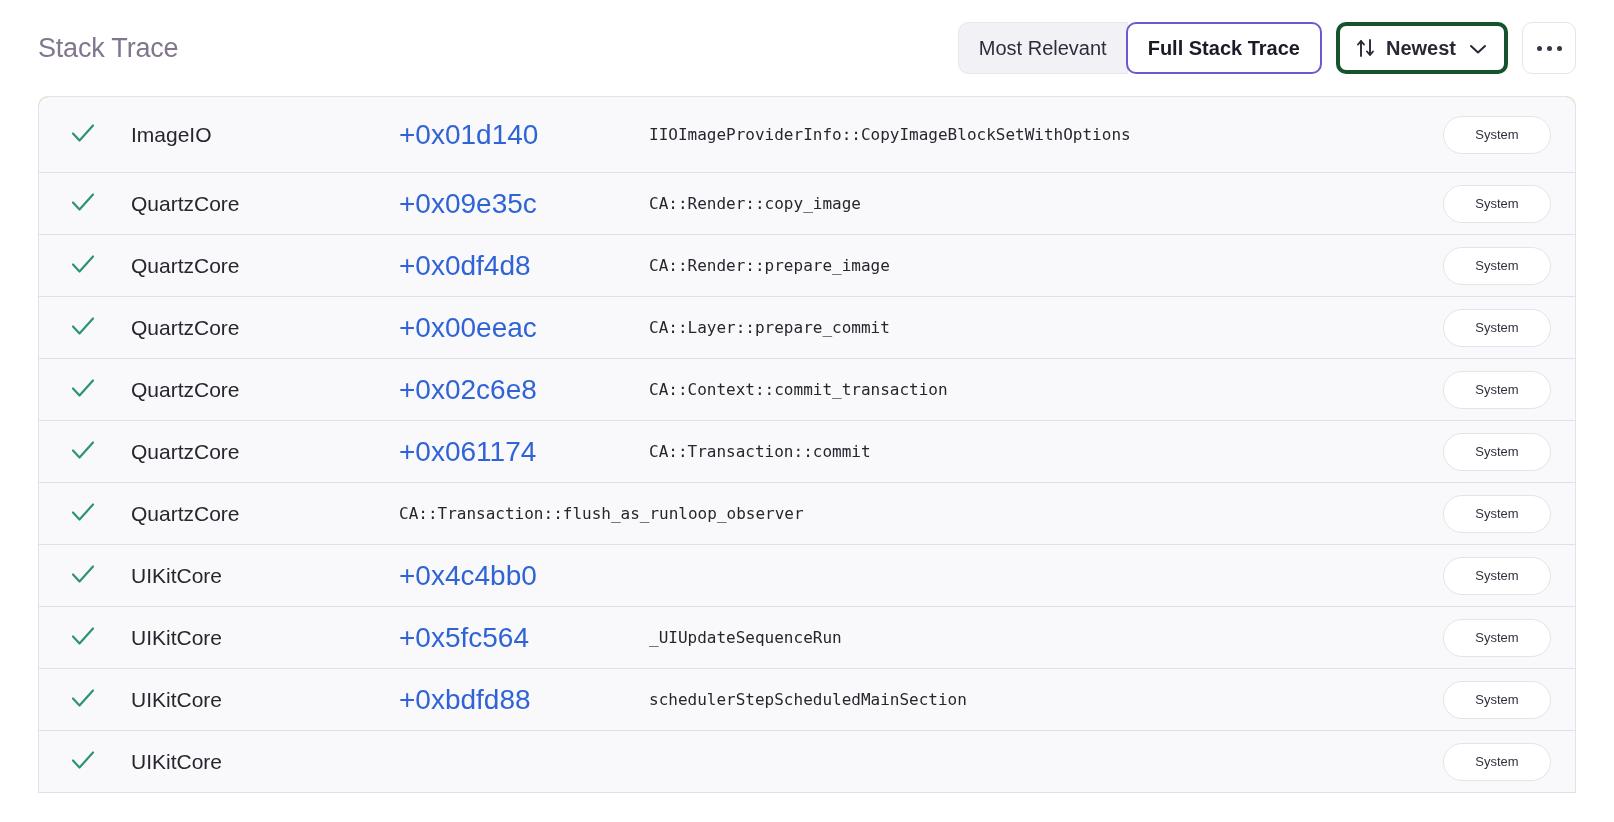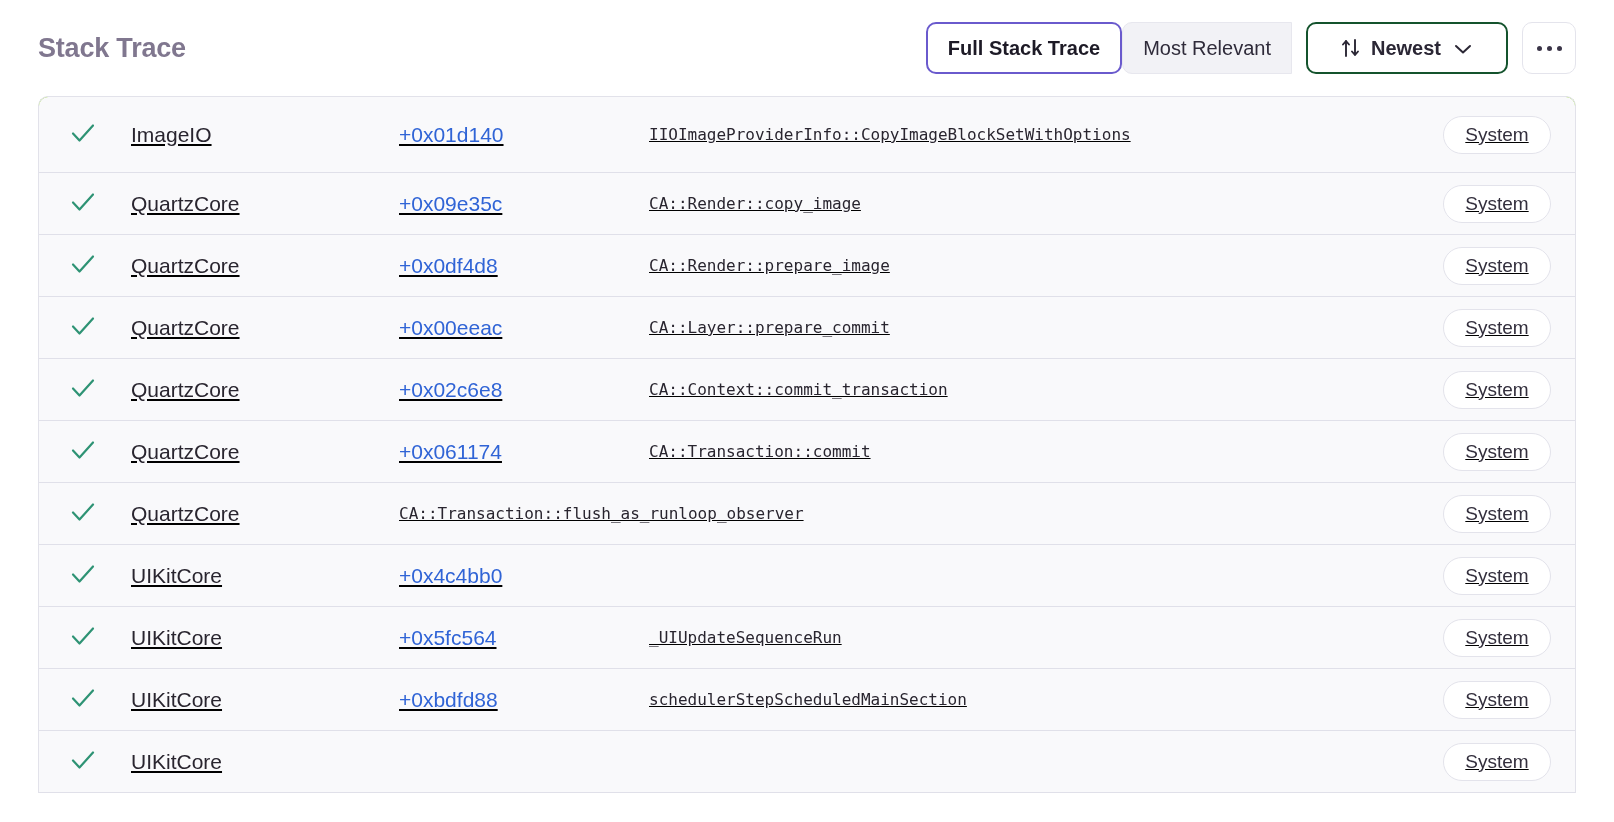--- a/index.html
+++ b/index.html
@@ -25,21 +25,21 @@
 
   
   .panel-header {
     height: 96px;
     display: flex;
     align-items: center;
     justify-content: space-between;
   }
   .panel-title {
     font-size: 27px;
-    font-weight: bold;
+    font-weight: normal;
     color: #80778f;
     letter-spacing: -0.2px;
   }
 
   .header-actions {
     display: flex;
     align-items: center;
     gap: 14px;
   }
 
@@ -77,23 +77,23 @@
     z-index: 2;
   }
 
   
   .sort-btn {
     height: 52px;
     box-sizing: border-box;
     display: flex;
     align-items: center;
     gap: 10px;
-    padding: 0 33px;
-    background: #ffffff;
-    border: 2px solid #14532d;
+    padding: 0 16px;
+    background: #ffffff;
+    border: 4px solid #14532d;
     border-radius: 10px;
     font-size: 20px;
     font-weight: bold;
     color: #2b2735;
     cursor: pointer;
     white-space: nowrap;
   }
   .sort-icon {
     display: inline-flex;
     align-items: center;
@@ -128,21 +128,20 @@
     display: block;
   }
 
   
   .trace-table {
     border: 1px solid #e2e2ea;
     border-bottom: none;
     border-radius: 10px 10px 0 0;
     overflow: hidden;
     background: #84cc16;
-    text-decoration: underline;
   }
   .trace-row {
     display: flex;
     align-items: center;
     background: #f9f9fb;
     border-bottom: 1px solid #e0e0e9;
     padding: 0 24px 0 30px;
     min-height: 62px;
     box-sizing: border-box;
     cursor: pointer;
@@ -163,21 +162,21 @@
   .cell-module {
     flex: 0 0 268px;
     font-size: 21px;
     color: #29252f;
     white-space: nowrap;
     overflow: hidden;
     text-overflow: ellipsis;
   }
   .cell-offset {
     flex: 0 0 250px;
-    font-size: 21px;
+    font-size: 28px;
     color: #3064d6;
   }
   .cell-symbol {
     flex: 1 1 auto;
     font-family: "DejaVu Sans Mono", monospace;
     font-size: 16px;
     color: #29252f;
     line-height: 1.45;
     word-break: break-all;
     padding-right: 18px;
@@ -193,38 +192,38 @@
     display: inline-flex;
     align-items: center;
     justify-content: center;
     min-width: 108px;
     height: 38px;
     box-sizing: border-box;
     padding: 0 18px;
     background: #ffffff;
     border: 1px solid #e3e3eb;
     border-radius: 19px;
-    font-size: 19px;
+    font-size: 13px;
     color: #332f3d;
     white-space: nowrap;
   }
 </style>
 </head>
 <body>
 
 <div class="panel">
 
   <div class="panel-header">
     <div class="panel-title">Stack Trace</div>
 
     <div class="header-actions">
 
       <div class="segmented">
+        <div class="seg-btn inactive">Most Relevant</div>
         <div class="seg-btn active">Full Stack Trace</div>
-        <div class="seg-btn inactive">Most Relevant</div>
       </div>
 
       <div class="sort-btn">
         <span class="sort-icon">
           <svg width="20" height="22" viewBox="0 0 20 22" fill="none" aria-hidden="true">
             <path d="M5 19 V4 M5 4 L2 7.5 M5 4 L8 7.5" stroke="#2b2735" stroke-width="1.9" stroke-linecap="round" stroke-linejoin="round"></path>
             <path d="M14 3 V18 M14 18 L11 14.5 M14 18 L17 14.5" stroke="#2b2735" stroke-width="1.9" stroke-linecap="round" stroke-linejoin="round"></path>
           </svg>
         </span>
         <span>Newest</span>

